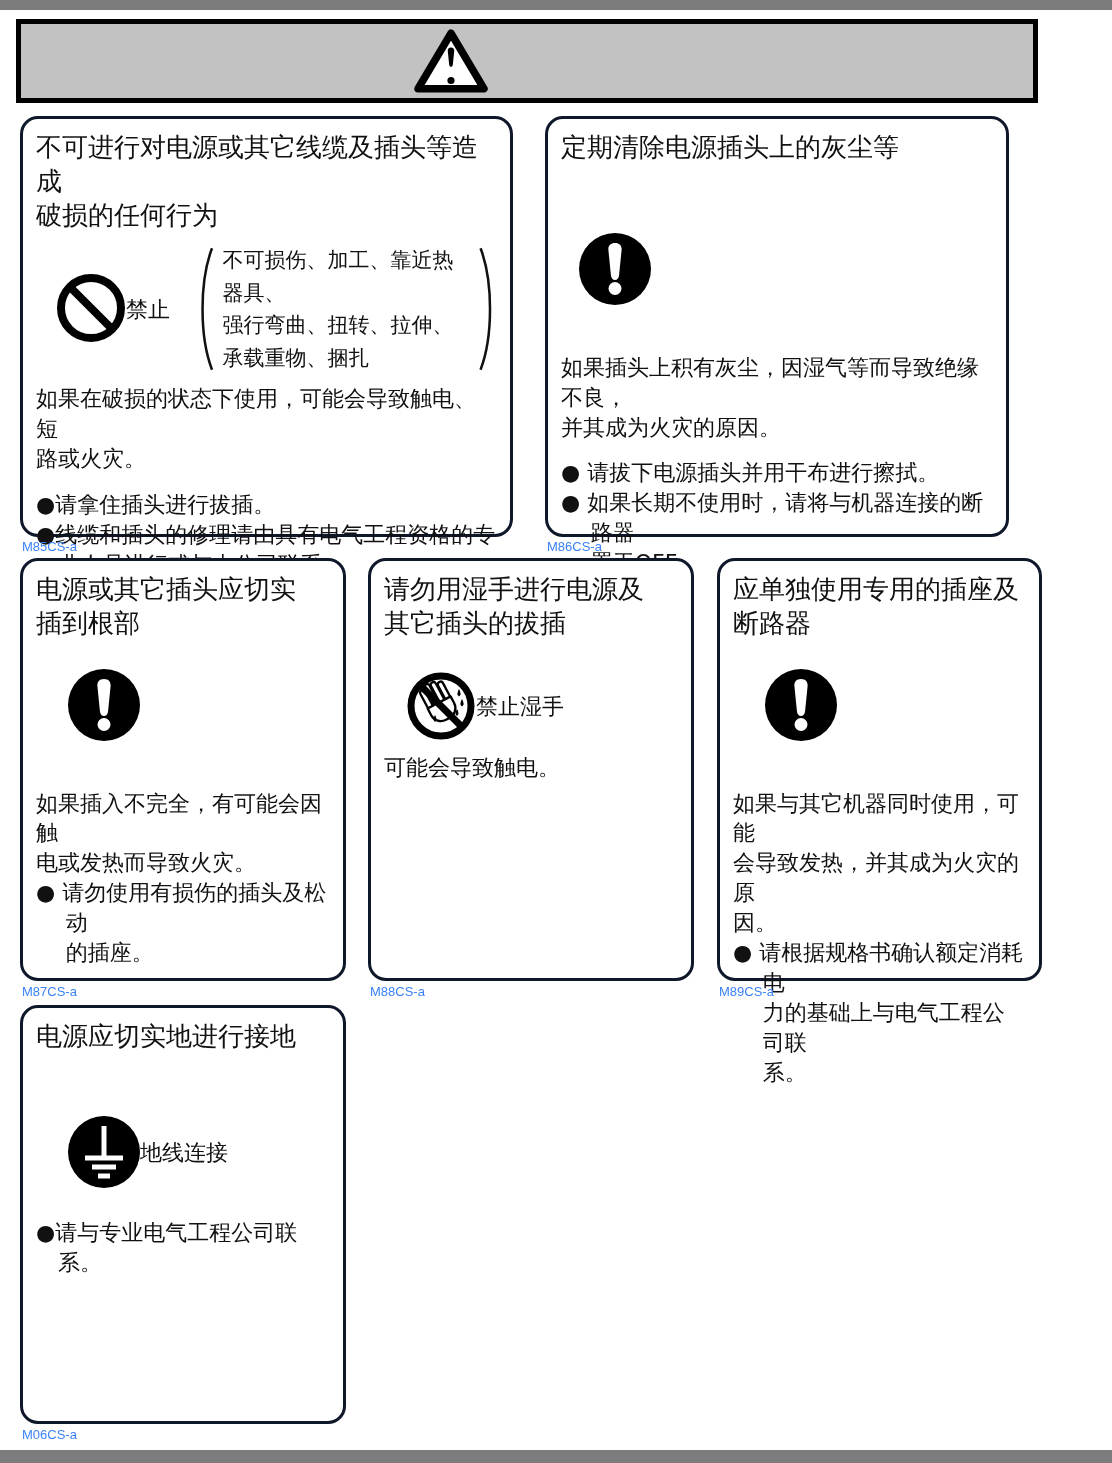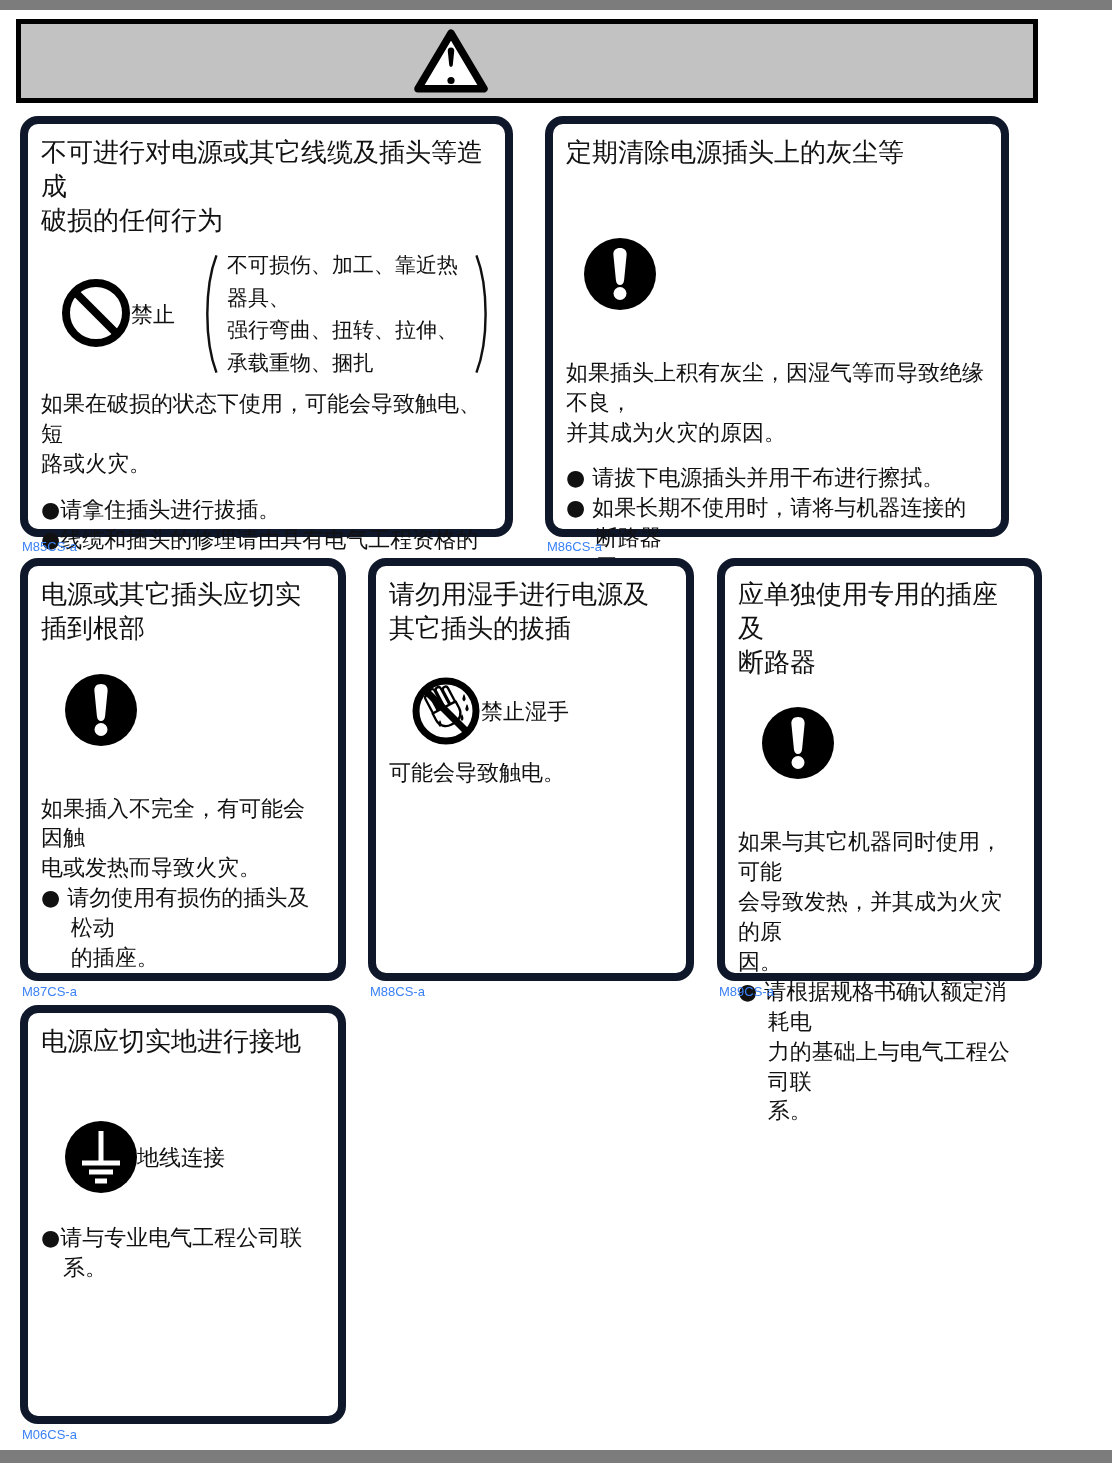--- a/index.html
+++ b/index.html
@@ -9,42 +9,42 @@
   }
   .gray-bar{position:absolute;left:0;width:1112px;background:#7c7c7c;}
   .top-bar{top:0;height:10px;}
   .bottom-bar{top:1450px;height:13px;}
   .header-box{
     position:absolute;left:16px;top:19px;width:1022px;height:84px;
     background:#c2c2c2;border:5px solid #000;box-sizing:border-box;
   }
   .header-box .tri{position:absolute;left:392px;top:4px;}
   .wbox{
-    position:absolute;background:#fff;border:8px solid #0f172a;border-radius:18px;
+    position:absolute;background:#fff;border:3px solid #0f172a;border-radius:18px;
     box-sizing:border-box;padding:12px 13px;font-size:22px;line-height:1.36;
   }
   .wtitle{font-size:26px;line-height:1.3;white-space:pre-line;margin:0;}
   .wbody{white-space:pre-line;margin:0;}
   .blist{margin:0;}
   .bitem{white-space:pre-line;line-height:1.36;}
   .hang1{padding-left:1em;text-indent:-1em;}
   .hang2{padding-left:1.35em;text-indent:-1.35em;}
   .icon-block{display:flex;flex-direction:row;align-items:center;}
   .icon-caption{font-size:22px;margin-top:3px;line-height:1.2;white-space:nowrap;}
   .fig-label{
     position:absolute;font-family:"Liberation Sans","DejaVu Sans",sans-serif;
     font-size:13px;color:#3b82f6;line-height:1;
   }
   
   .iconrow{display:flex;align-items:center;margin-top:0;}
   .iconrow .icon-block{margin-left:20px;align-self:center;}
   .paren-group{display:flex;align-items:center;margin-left:26px;margin-top:2px;}
   .paren-note{font-size:21px;line-height:1.55;white-space:pre-line;margin:0 8px;}
   
-  .ml18{margin-left:18px;} .ml20{margin-left:24px;} .ml22{margin-left:22px;}
+  .ml18{margin-left:18px;} .ml20{margin-left:32px;} .ml22{margin-left:22px;}
   .mt28{margin-top:28px;} .mt30{margin-top:30px;} .mt62{margin-top:62px;} .mt68{margin-top:68px;}
   .body-gap{margin-top:40px;} .body-gap-sm{margin-top:4px;} .body-gap-6{margin-top:6px;}
   .list-gap{margin-top:16px;} .list-gap-sm{} .list-gap-22{margin-top:22px;}
 </style>
 </head>
 <body>
 
 <div class="page">
 
   <div class="gray-bar top-bar"></div>

